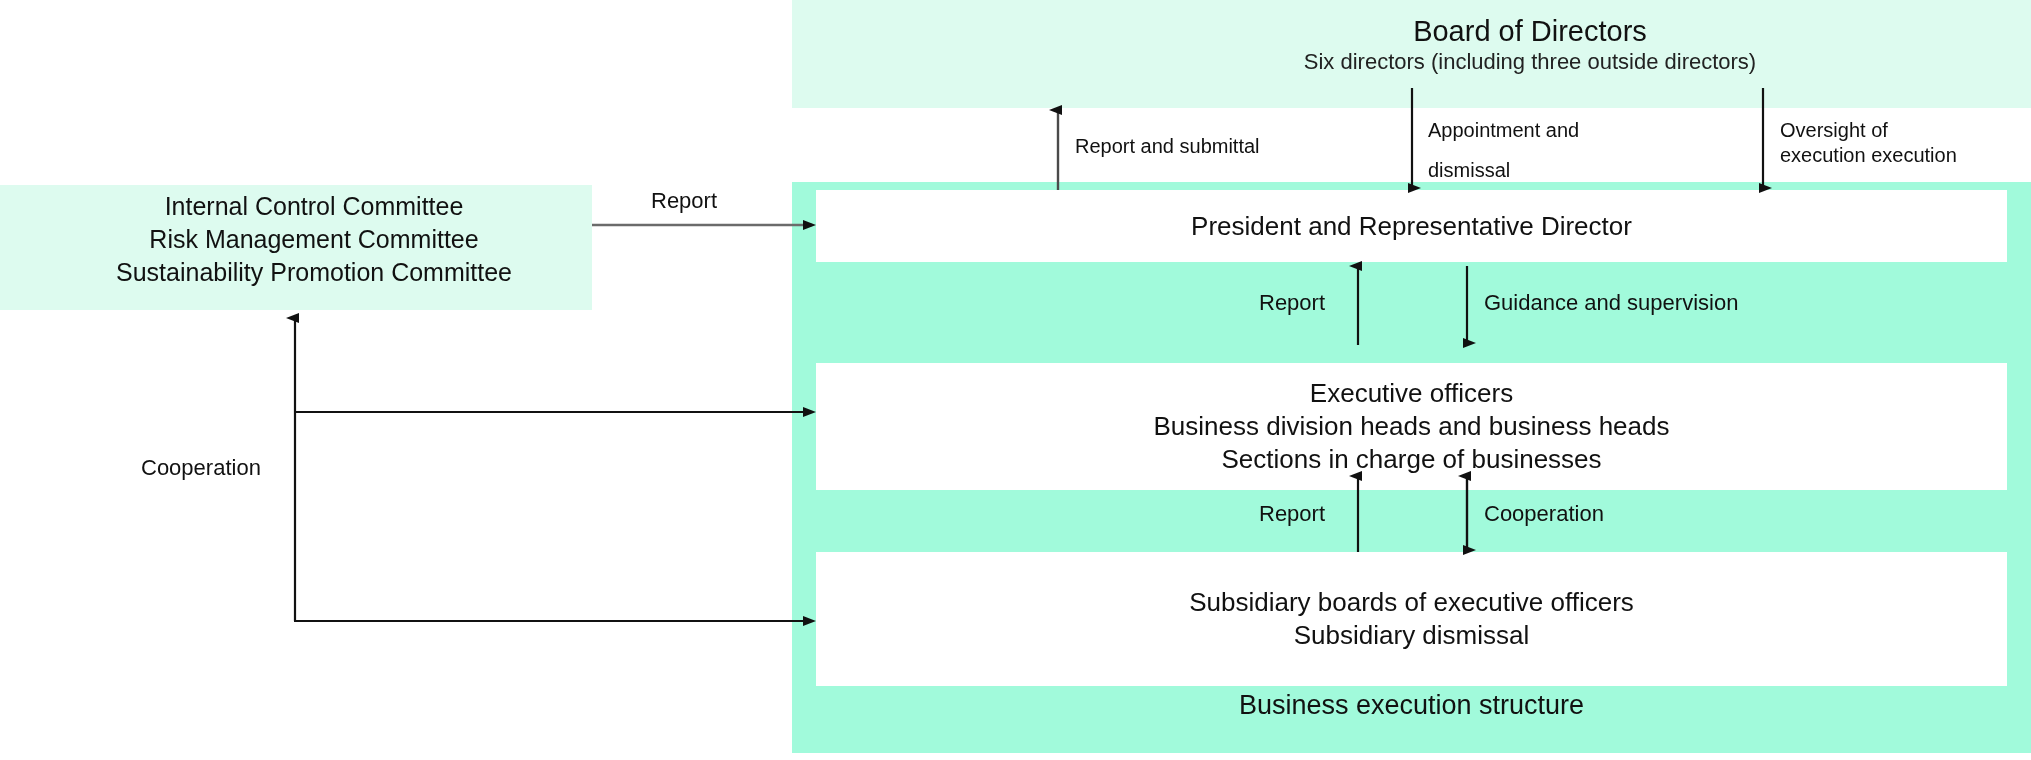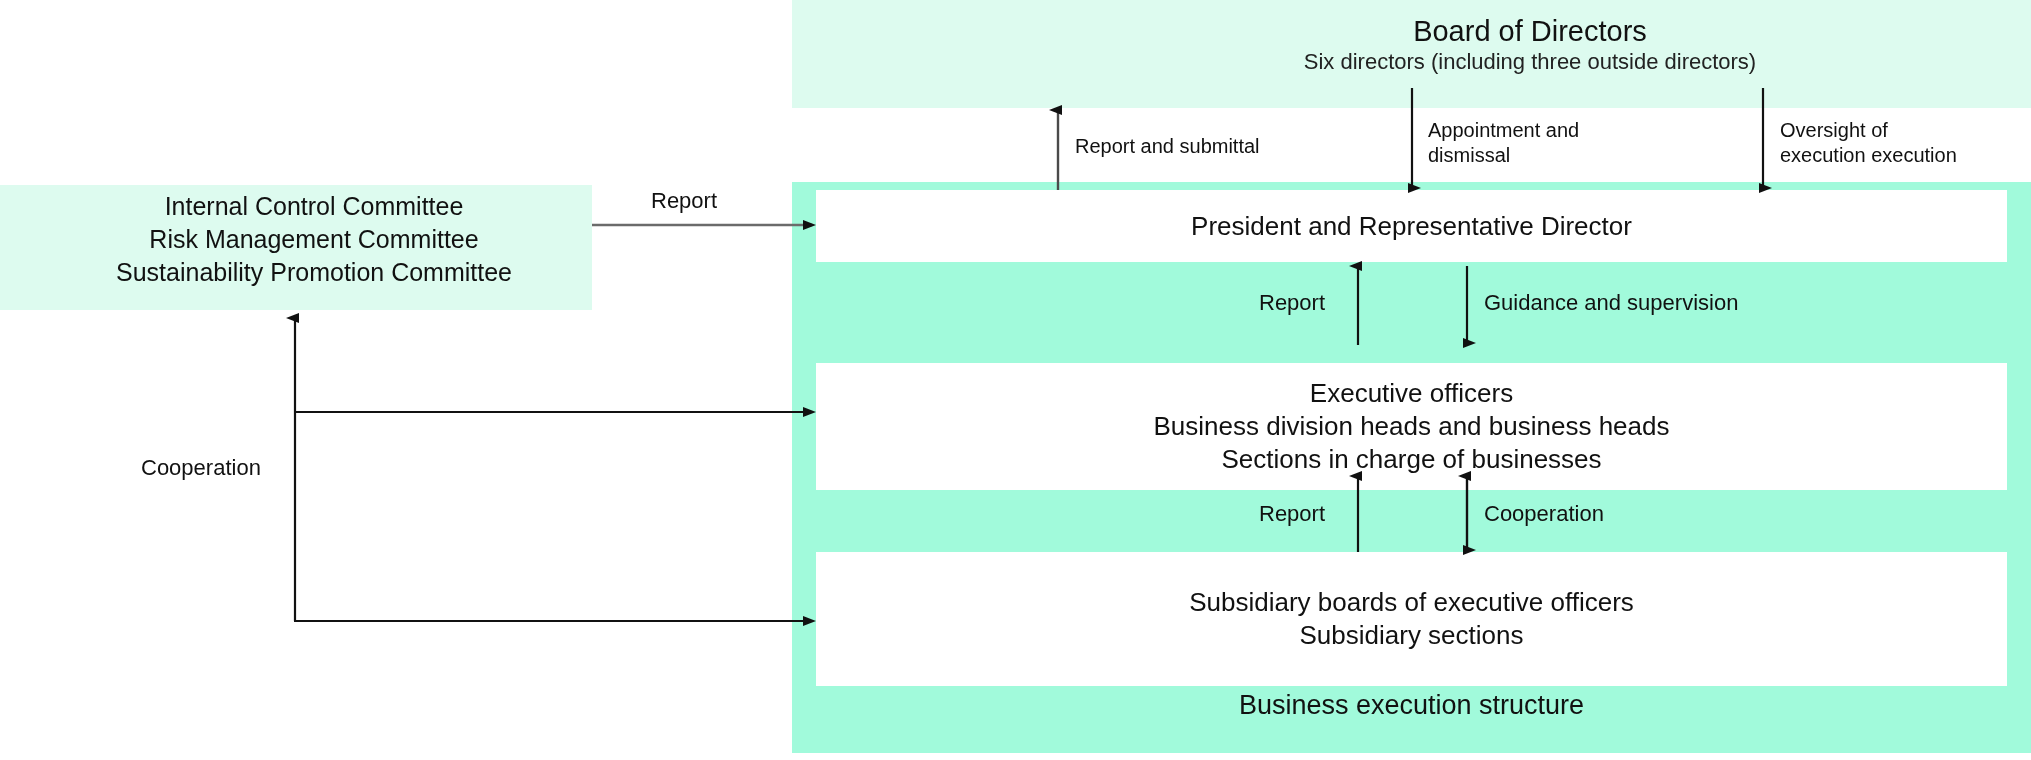--- a/index.html
+++ b/index.html
@@ -126,21 +126,21 @@
   </div>
 
   <div class="card" id="executive-card">
     <div class="card-line">Executive officers</div>
     <div class="card-line">Business division heads and business heads</div>
     <div class="card-line">Sections in charge of businesses</div>
   </div>
 
   <div class="card" id="subsidiary-card">
     <div class="card-line">Subsidiary boards of executive officers</div>
-    <div class="card-line">Subsidiary sections</div>
+    <div class="card-line">Subsidiary dismissal</div>
   </div>
 
   <div id="panel-caption">Business execution structure</div>
 
   <svg id="wires" viewBox="0 0 2031 760">
     <defs>
       <marker id="ah-up" markerWidth="14" markerHeight="14" refX="5" refY="9" orient="auto" markerUnits="userSpaceOnUse">
         <path d="M5,0 L10,13 L0,13 Z" fill="#111111"></path>
       </marker>
       <marker id="ah-down" markerWidth="14" markerHeight="14" refX="5" refY="9" orient="auto" markerUnits="userSpaceOnUse">
@@ -193,21 +193,21 @@
 
       <line x1="294" y1="412" x2="812" y2="412" stroke="#111111" stroke-width="2.2" marker-end="url(#ah-right)"></line>
 
       <line x1="294" y1="621" x2="812" y2="621" stroke="#111111" stroke-width="2.2" marker-end="url(#ah-right)"></line>
     </g>
   </svg>
 
   <div class="edge-label" style="left:1075px; top:134px;">Report and submittal</div>
 
   <div class="edge-label" style="left:1428px; top:118px;">Appointment and</div>
-  <div class="edge-label" style="left:1428px; top:143px;">dismissal</div>
+  <div class="edge-label" style="left:1428px; top:158px;">dismissal</div>
 
   <div class="edge-label" style="left:1780px; top:118px;">Oversight of</div>
   <div class="edge-label" style="left:1780px; top:143px;">execution execution</div>
 
   <div class="edge-label" style="left:651px; top:188px; font-size:22px;">Report</div>
 
   <div class="edge-label" style="left:1259px; top:290px; font-size:22px;">Report</div>
 
   <div class="edge-label" style="left:1484px; top:290px; font-size:22px;">Guidance and supervision</div>
 

